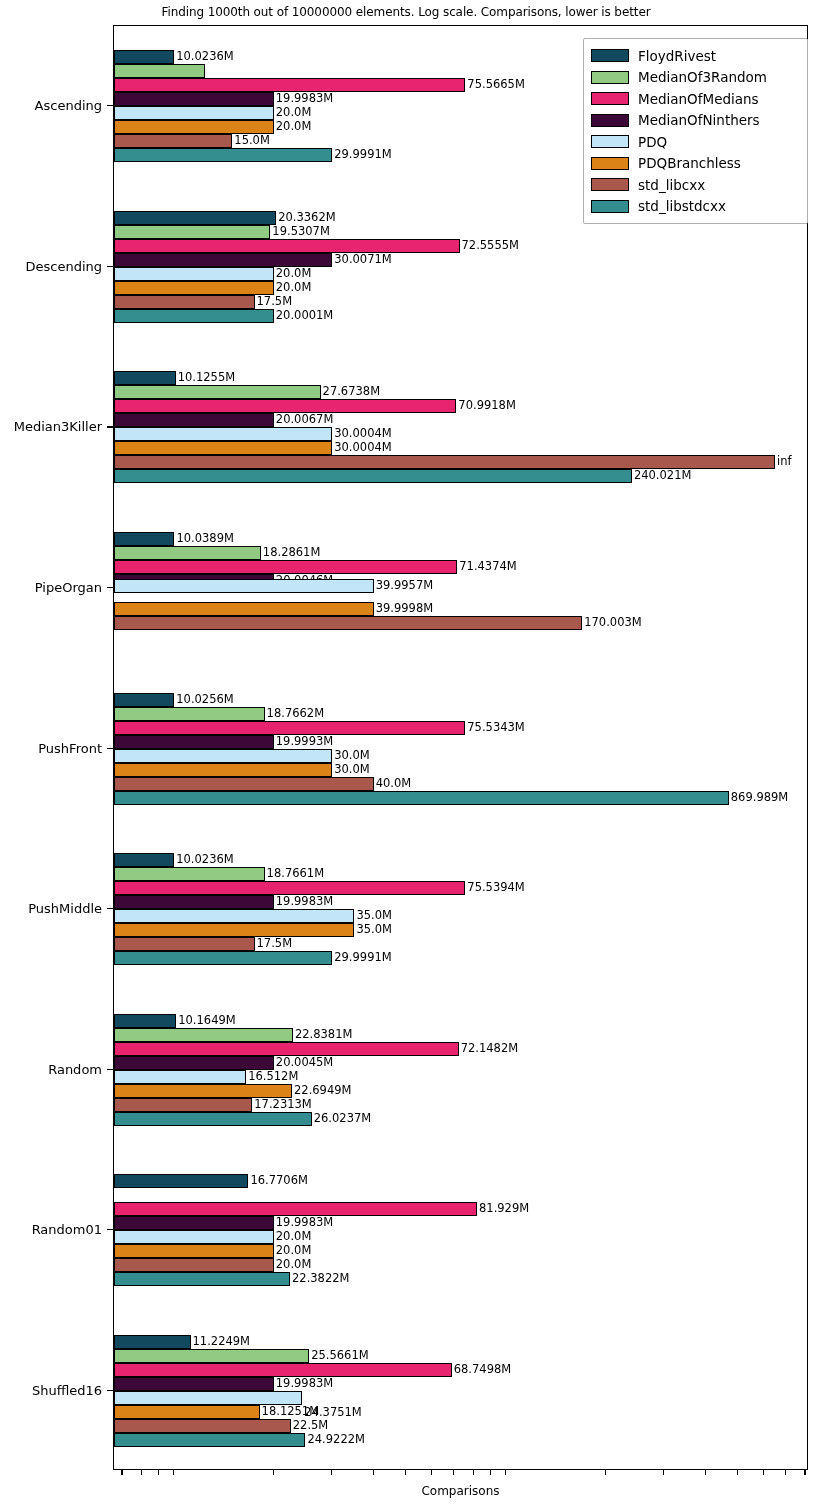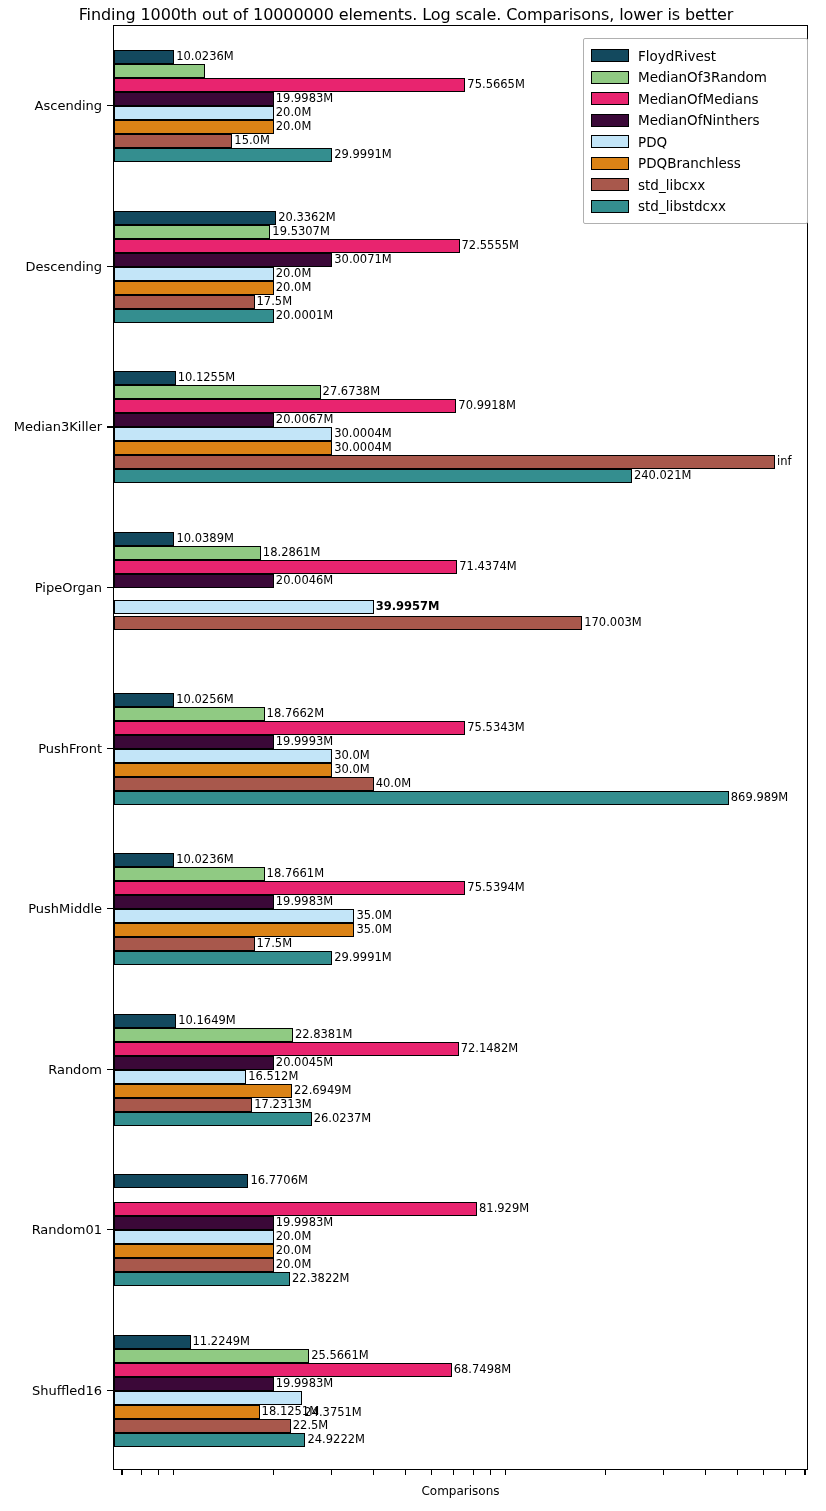--- a/index.html
+++ b/index.html
@@ -15,21 +15,21 @@
     background: #ffffff;
     overflow: hidden;
   }
 
   
   #chart-title {
     position: absolute;
     left: 0; top: 5px;
     width: 812px;
     text-align: center;
-    font-size: 16px;
+    font-size: 12px;
     color: #000000;
     letter-spacing: -0.1px;
     white-space: nowrap;
   }
 
   
   #plot-area {
     position: absolute;
     left: 113px;
     top: 25px;
@@ -261,23 +261,27 @@
             <div class="bar-label" style="left: 146.873px;">18.2861M</div>
           </div>
           <div class="bar-row" style="top: 28px; width: 100%;">
             <div class="bar" style="width: 343.268px; background: rgb(232, 36, 111);"></div>
             <div class="bar-label" style="left: 343.268px;">71.4374M</div>
           </div>
           <div class="bar-row" style="top: 42px; width: 100%;">
             <div class="bar" style="width: 159.818px; background: rgb(59, 8, 56);"></div>
             <div class="bar-label" style="left: 159.818px;">20.0046M</div>
           </div>
-          <div class="bar-row" style="top: 68px; width: 100%; font-weight: bold;">
+          <div class="bar-row" style="top: 47px; width: 100%;">
             <div class="bar" style="width: 259.669px; background: rgb(195, 229, 248);"></div>
             <div class="bar-label" style="left: 259.669px;">39.9957M</div>
+          </div>
+          <div class="bar-row" style="top: 70px; width: 100%;">
+            <div class="bar" style="width: 259.683px; background: rgb(219, 131, 22);"></div>
+            <div class="bar-label" style="left: 259.683px;">39.9998M</div>
           </div>
           <div class="bar-row" style="top: 84px; width: 100%;">
             <div class="bar" style="width: 468.222px; background: rgb(168, 88, 76);"></div>
             <div class="bar-label" style="left: 468.222px;">170.003M</div>
           </div>
         </div>
         <div class="group" style="top: 666.5px; height: 112px;">
           <div class="bar-row" style="top: 0px; width: 100%;">
             <div class="bar" style="width: 60.2543px; background: rgb(19, 73, 94);"></div>
             <div class="bar-label" style="left: 60.2543px;">10.0256M</div>

